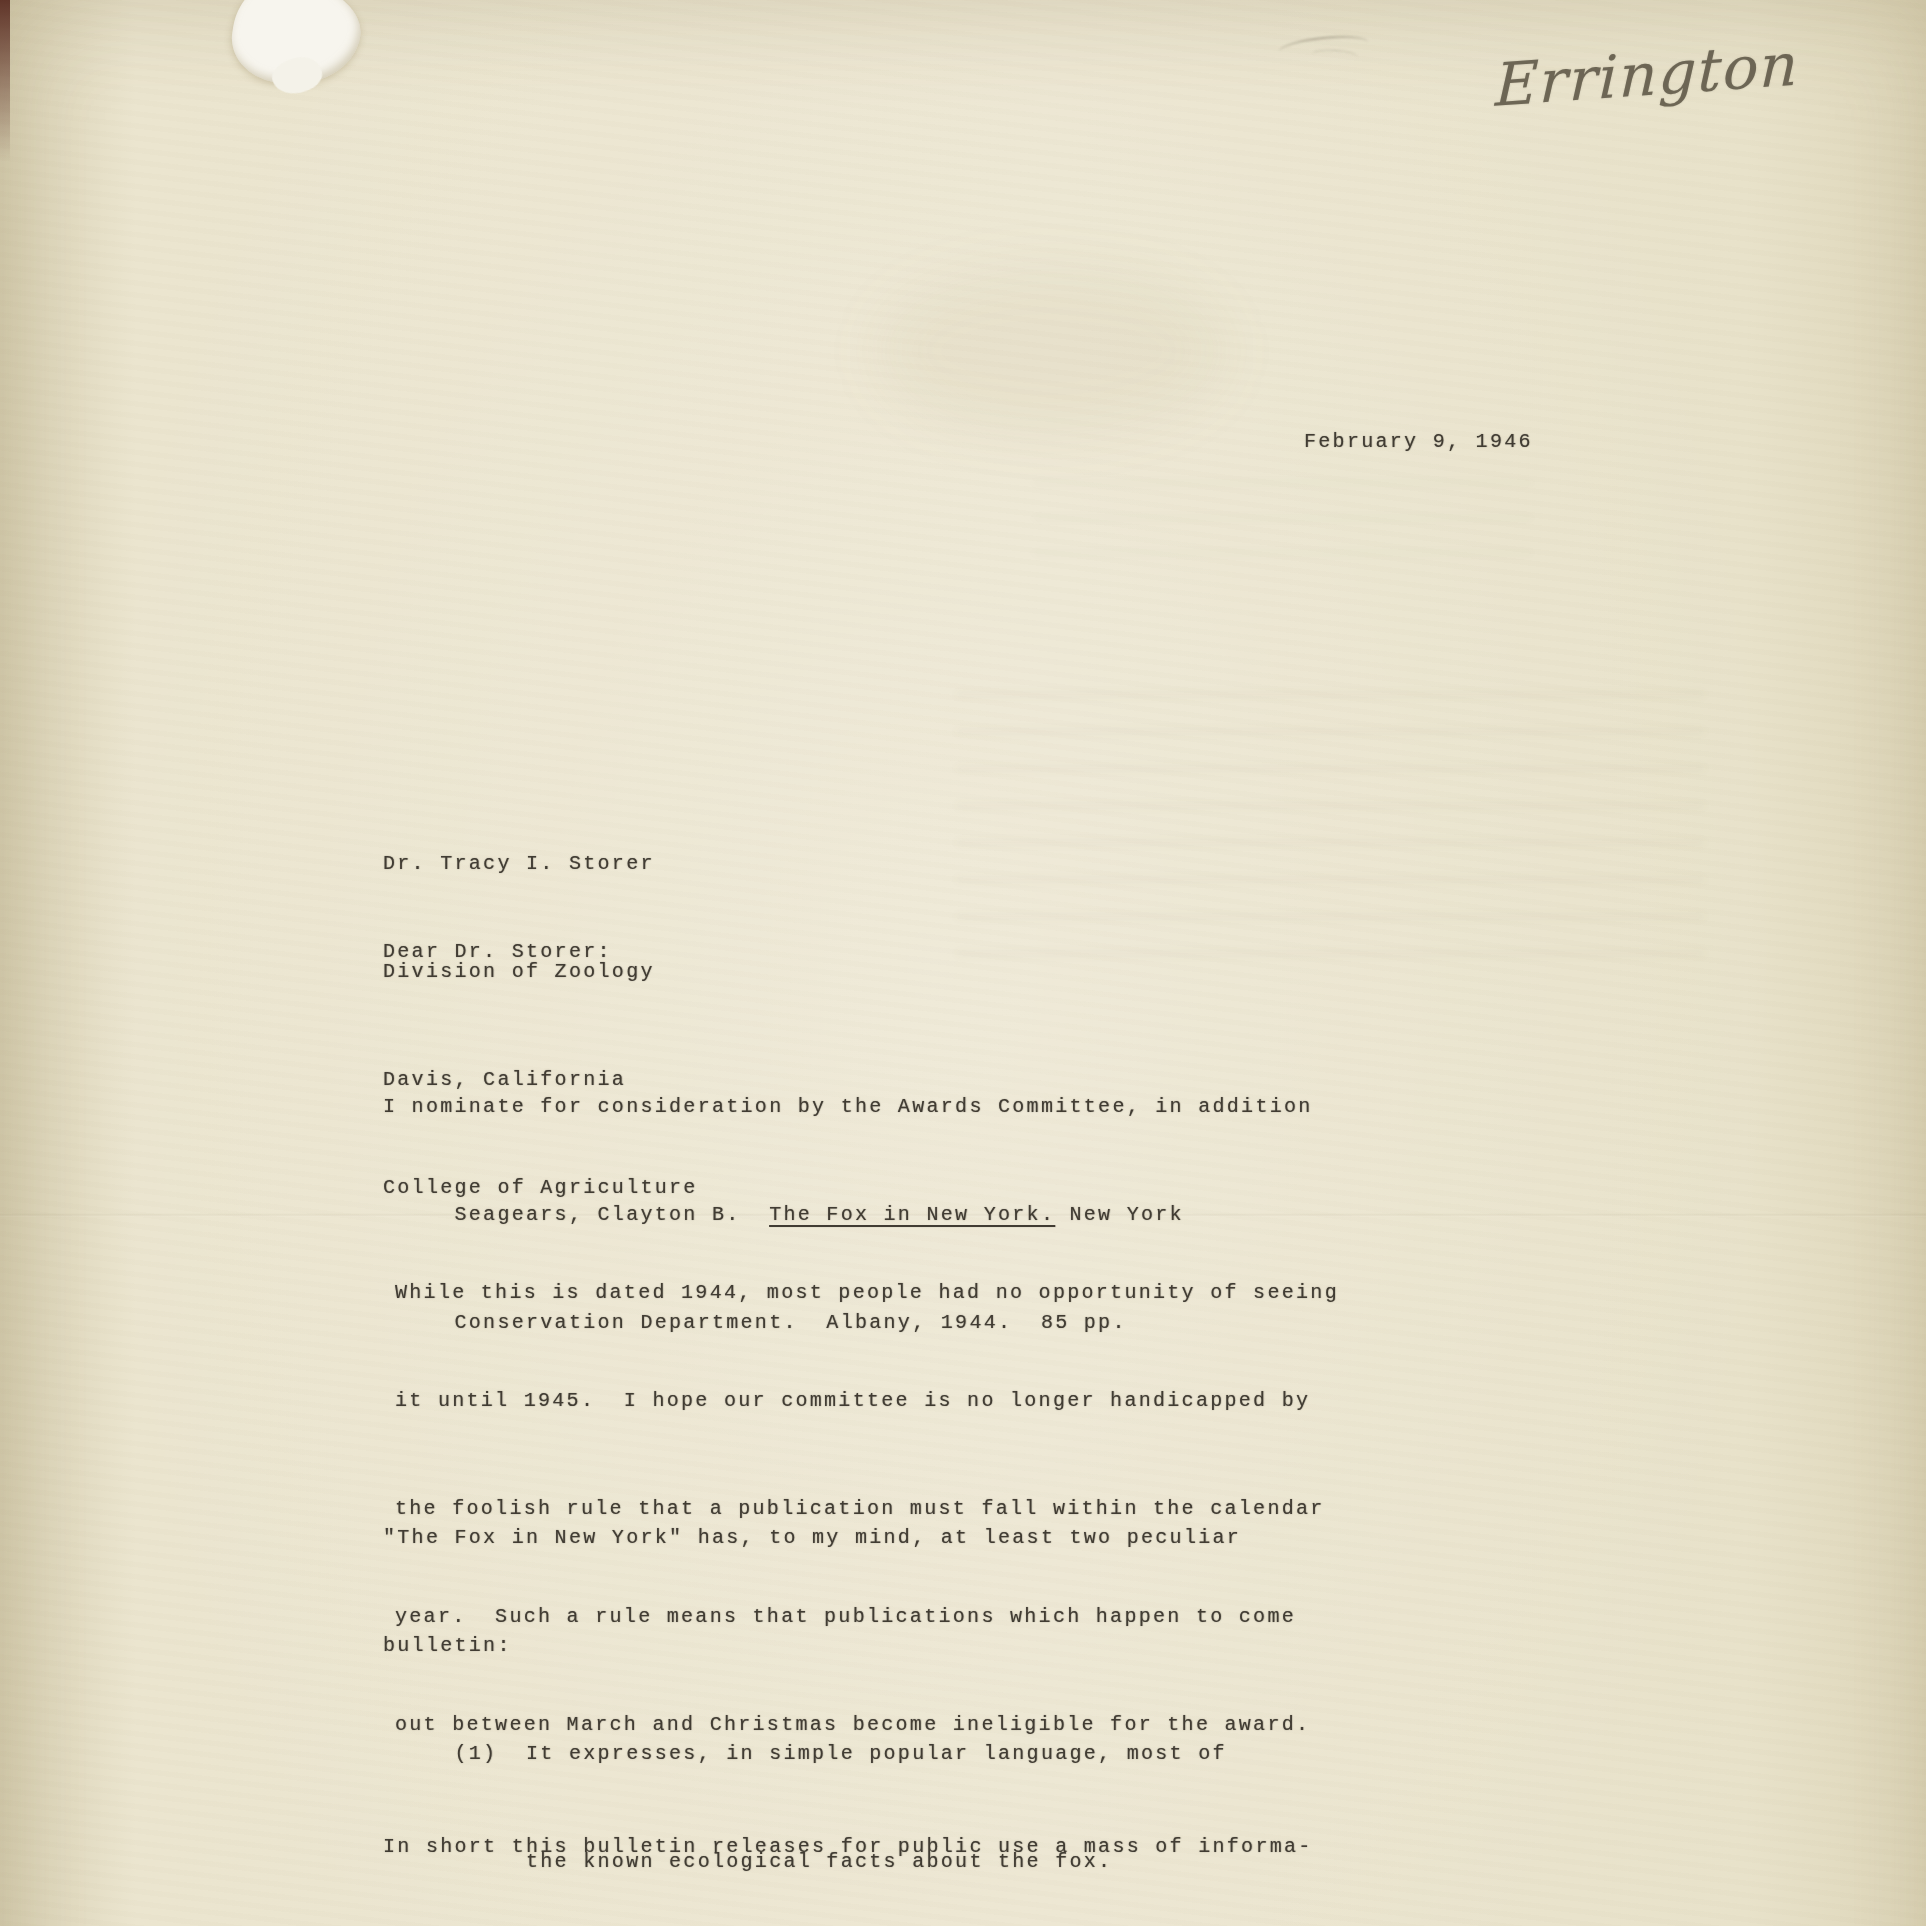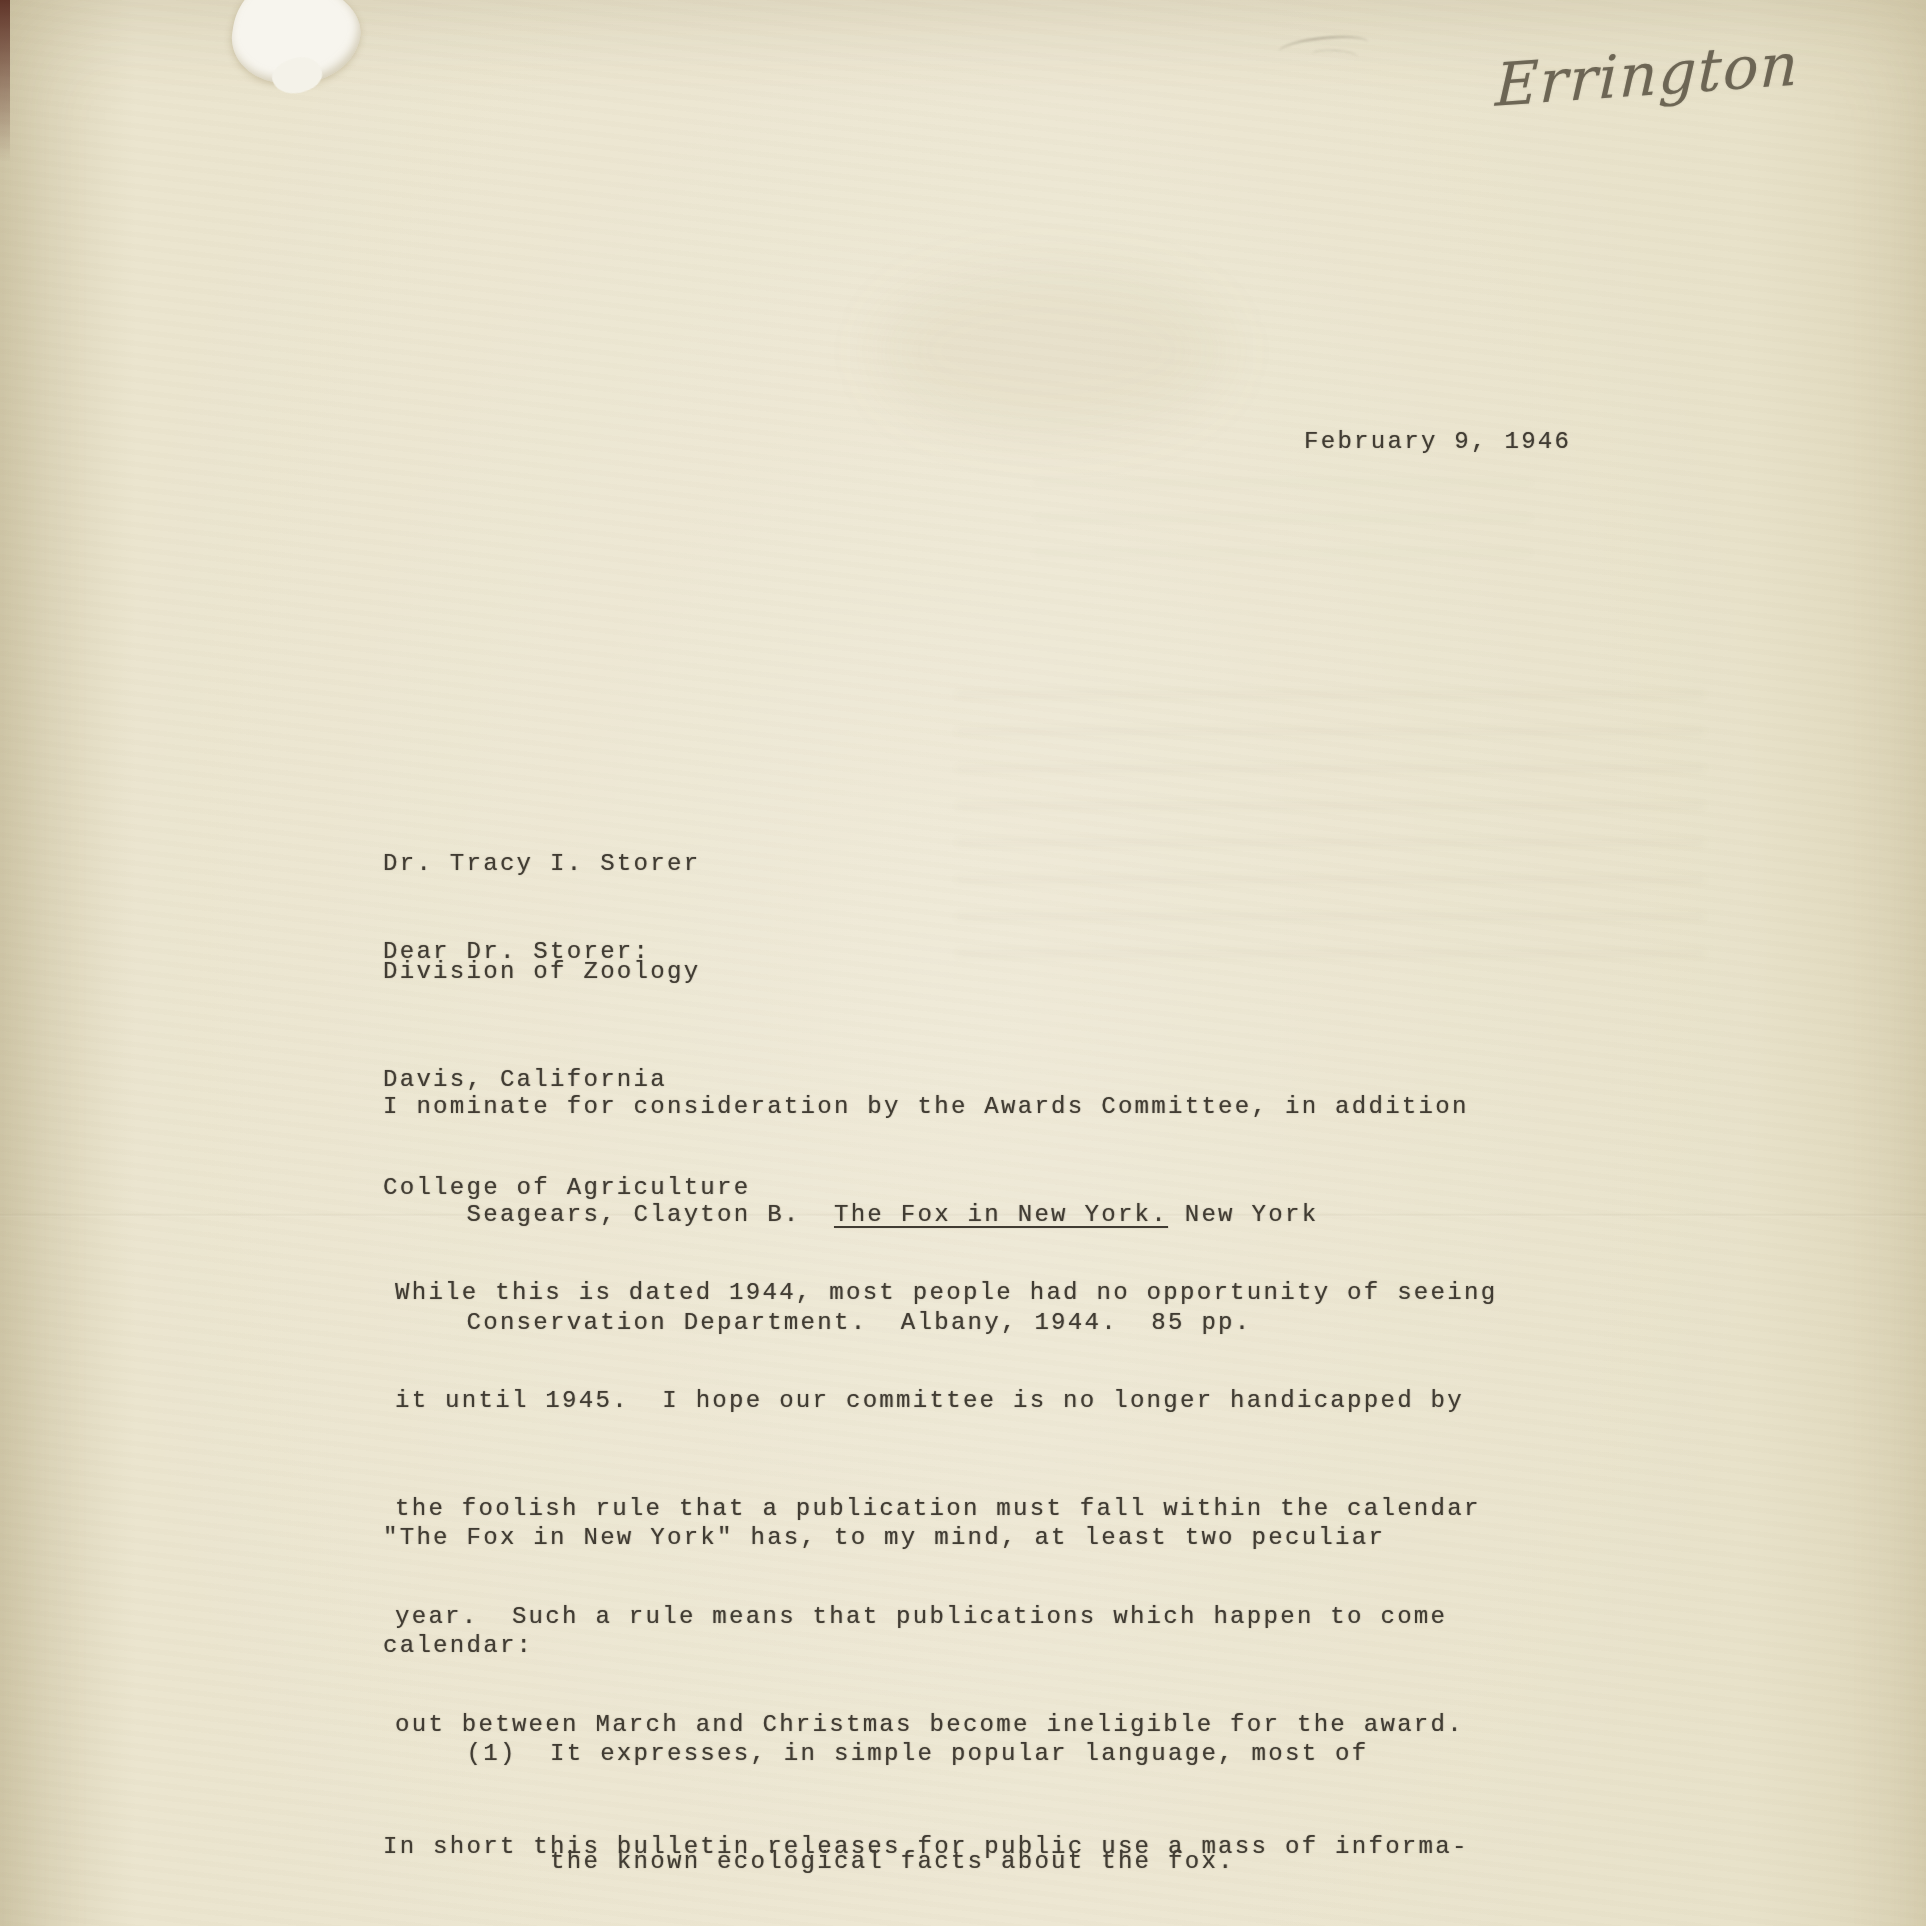--- a/index.html
+++ b/index.html
@@ -17,21 +17,21 @@
     overflow: hidden;
     background:
       radial-gradient(ellipse at 48% 38%, rgba(255,255,255,0.16), rgba(255,255,255,0) 62%),
       repeating-linear-gradient(7deg, rgba(120,100,60,0.015) 0 5.4px, rgba(0,0,0,0) 5.4px 12px),
       linear-gradient(90deg, #d9d1b4 0%, #ebe5cf 7%, #ece6d1 55%, #e8e2ca 90%, #ddd5b8 100%),
       #e9e3cd;
     box-shadow: inset 0 0 100px rgba(115,95,48,0.22);
     color: #413c33;
   }
   .line, .blk {
-    font-size: 24px;
+    font-size: 20px;
     line-height: 36px;
     letter-spacing: 2.3px;
     white-space: pre;
     color: #413c33;
     text-shadow: 0 0 1.2px rgba(62,58,50,0.55), 0.8px 0.4px 0 rgba(62,58,50,0.12);
   }
   .blk { position: absolute; left: 383px; }
   .ul {
     text-decoration: underline;
     text-decoration-thickness: 1.9px;
@@ -170,21 +170,21 @@
   <div class="blk" style="top:1203px;margin-left:12px;">
     <div class="line">While this is dated 1944, most people had no opportunity of seeing</div>
     <div class="line">it until 1945.  I hope our committee is no longer handicapped by</div>
     <div class="line">the foolish rule that a publication must fall within the calendar</div>
     <div class="line">year.  Such a rule means that publications which happen to come</div>
     <div class="line">out between March and Christmas become ineligible for the award.</div>
   </div>
 
   <div class="blk" style="top:1448px;">
     <div class="line">"The Fox in New York" has, to my mind, at least two peculiar</div>
-    <div class="line">calendar:</div>
+    <div class="line">bulletin:</div>
     <div class="line">     (1)  It expresses, in simple popular language, most of</div>
     <div class="line">          the known ecological facts about the fox.</div>
     
     
     
   </div>
 
   <div class="blk" style="top:1757px;">
     <div class="line">In short this bulletin releases for public use a mass of informa-</div>
     

